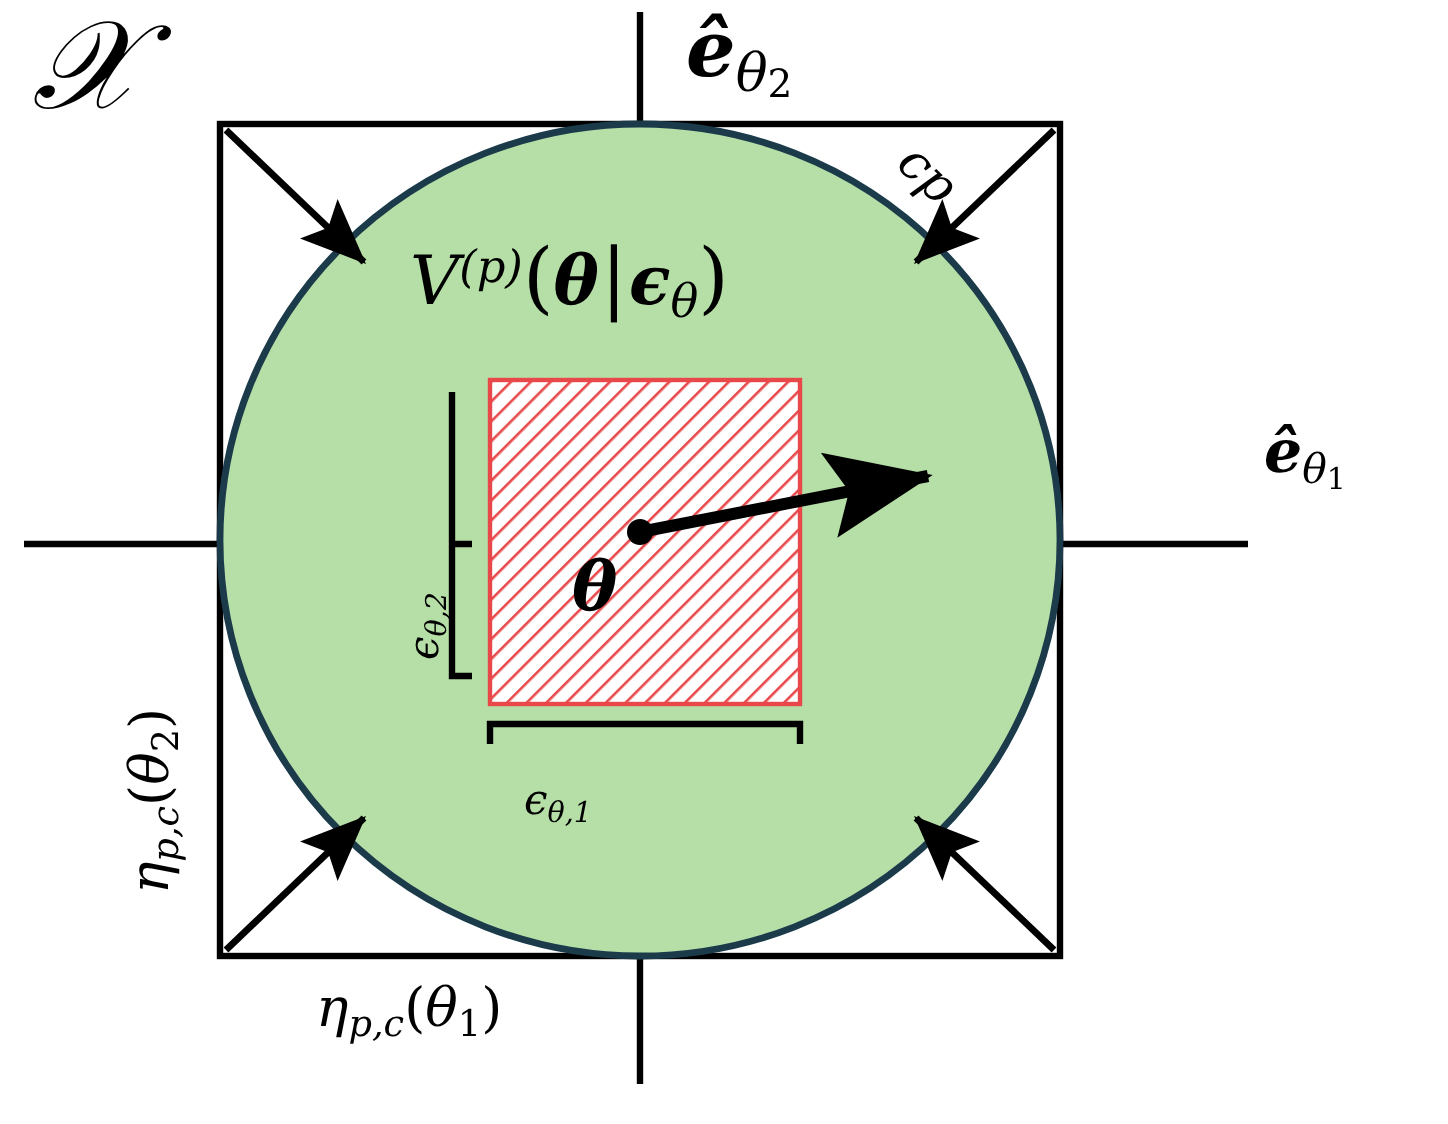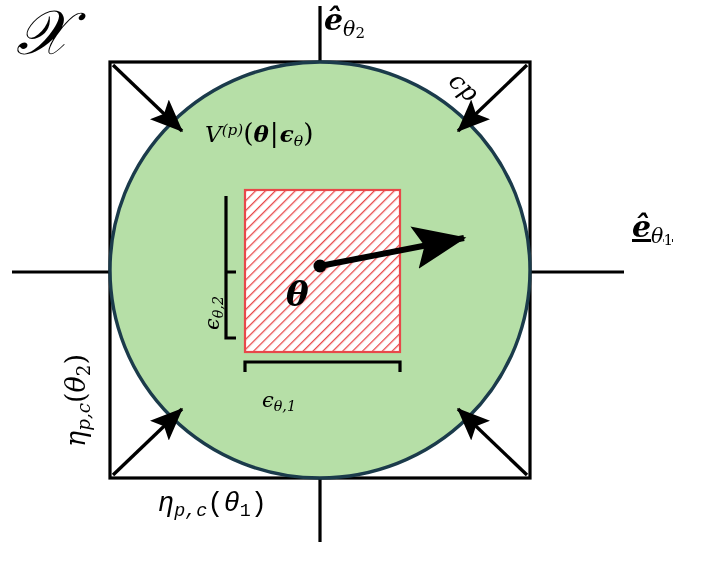--- a/index.html
+++ b/index.html
@@ -64,37 +64,37 @@
     <g>
       <line x1="320" y1="266" x2="464" y2="238" stroke="#000000" stroke-width="6" marker-end="url(#arrowheadbig)"></line>
       <circle cx="320" cy="266" r="6.5" fill="#000000"></circle>
     </g>
   </svg>
 
   <div class="mathlabel" style="left:16px;top:-4px;font-size:62px;font-style:italic;font-family:'DejaVu Serif','Liberation Serif',serif;">
     <span>𝒳</span>
   </div>
 
-  <div class="mathlabel" style="left:324px;top:2px;font-size:30px;">
+  <div class="mathlabel" style="left:343px;top:2px;font-size:39px;">
     <span class="bmi">ê</span><span class="sub">θ</span><span class="subn" style="font-size:0.5em;vertical-align:-0.55em;">2</span>
   </div>
 
-  <div class="mathlabel" style="left:632px;top:209px;font-size:30px;text-decoration:underline;">
+  <div class="mathlabel" style="left:632px;top:209px;font-size:30px;">
     <span class="bmi">ê</span><span class="sub">θ</span><span class="subn" style="font-size:0.5em;vertical-align:-0.55em;">1</span>
   </div>
 
-  <div class="mathlabel" style="left:205px;top:117px;font-size:23px;">
+  <div class="mathlabel" style="left:205px;top:117px;font-size:34px;">
     <span class="mi">V</span><span class="sup">(p)</span><span class="paren" style="font-size:1.15em;">(</span><span class="bmi">θ</span><span class="paren" style="font-size:1.15em;padding:0 1px;">|</span><span class="bmi">ϵ</span><span class="sub">θ</span><span class="paren" style="font-size:1.15em;">)</span>
   </div>
 
   <div class="mathlabel" style="left:463px;top:66px;font-size:25px;font-style:italic;transform:rotate(43deg);transform-origin:left top;">
     <span>cp</span>
   </div>
 
-  <div class="mathlabel" style="left:158px;top:489px;font-size:27px;font-family:Liberation Mono, monospace;">
+  <div class="mathlabel" style="left:158px;top:489px;font-size:27px;">
     <span class="mi">η</span><span class="sub">p,c</span><span class="paren">(</span><span class="mi">θ</span><span class="subn">1</span><span class="paren">)</span>
   </div>
 
   <div class="mathlabel" style="left:60px;top:447px;font-size:27px;transform:rotate(-90deg);transform-origin:left top;">
     <span class="mi">η</span><span class="sub">p,c</span><span class="paren">(</span><span class="mi">θ</span><span class="subn">2</span><span class="paren">)</span>
   </div>
 
   <div class="mathlabel" style="left:262px;top:369px;font-size:21px;margin-top:19px;">
     <span class="mi">ϵ</span><span class="sub">θ,1</span>
   </div>

